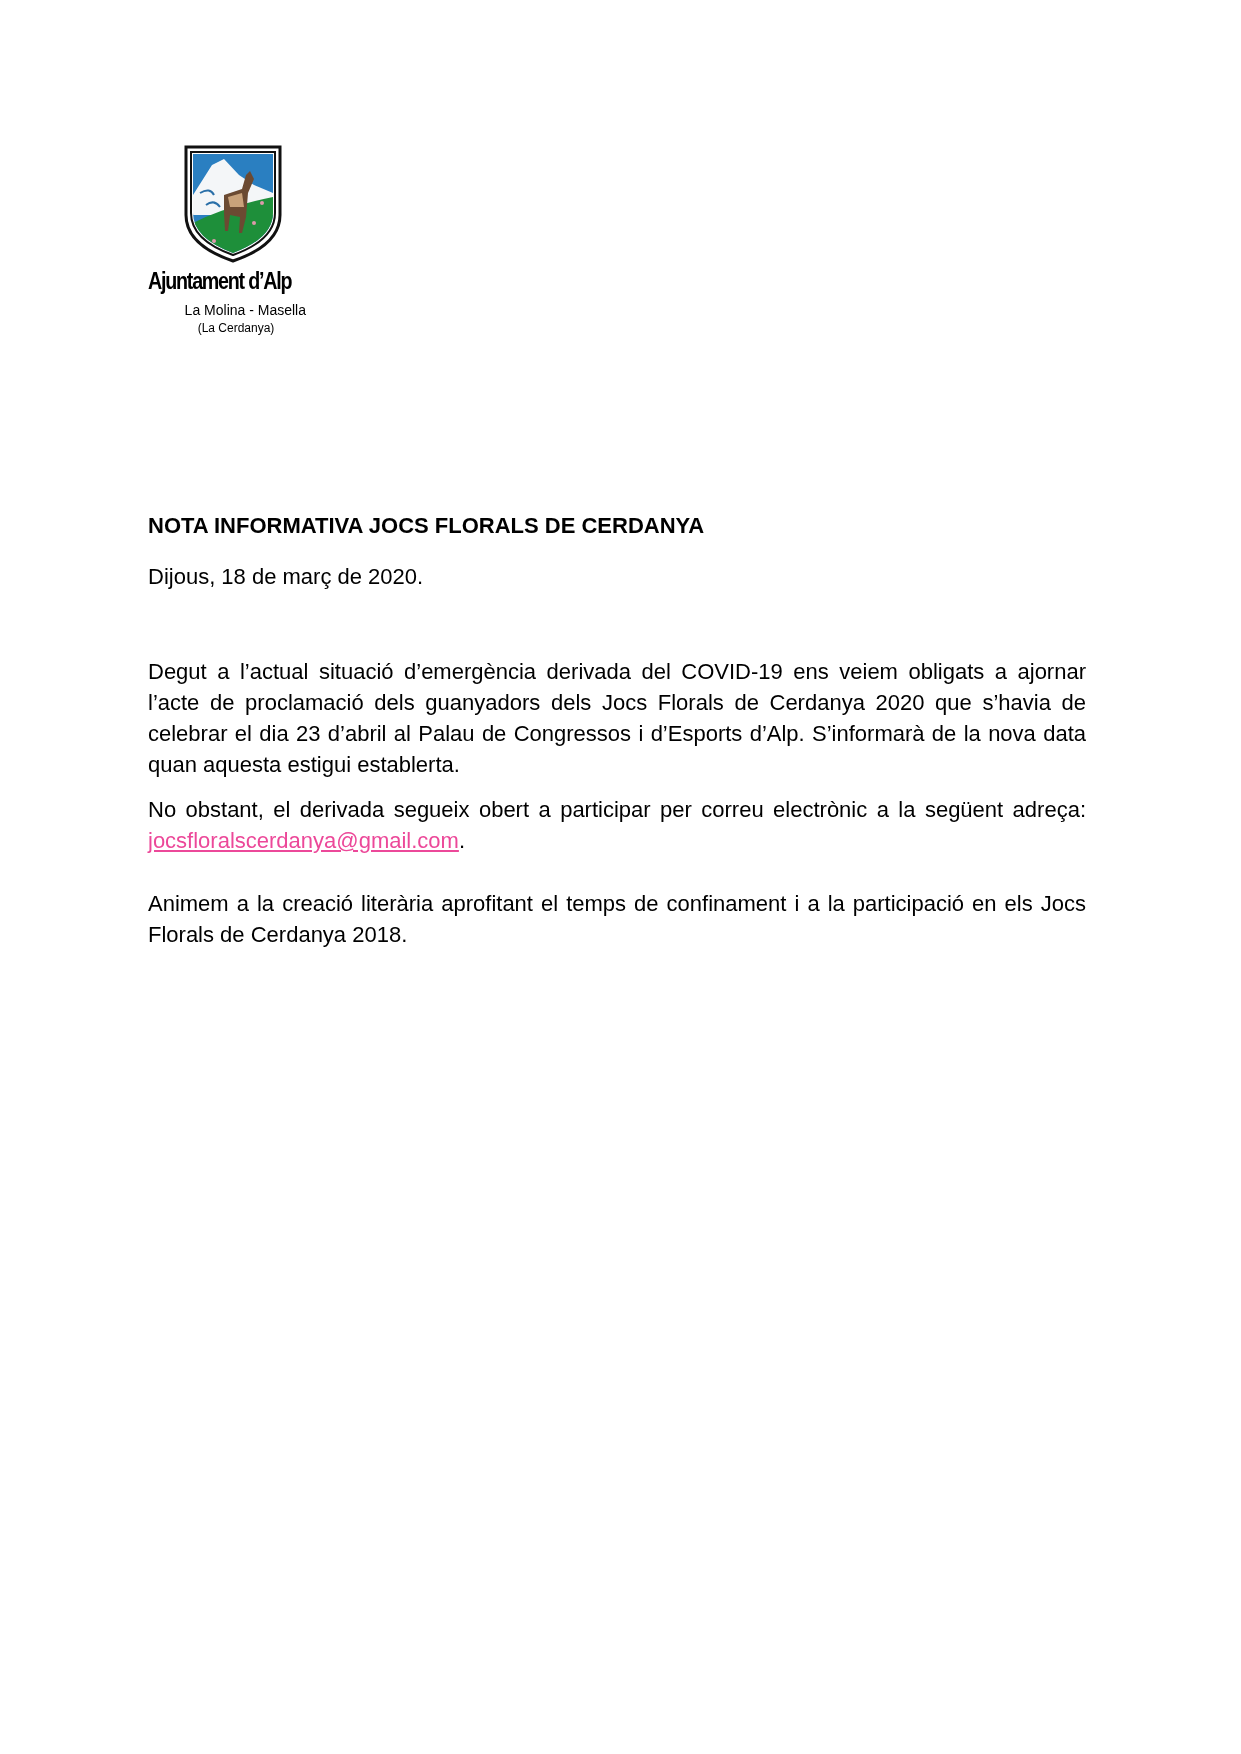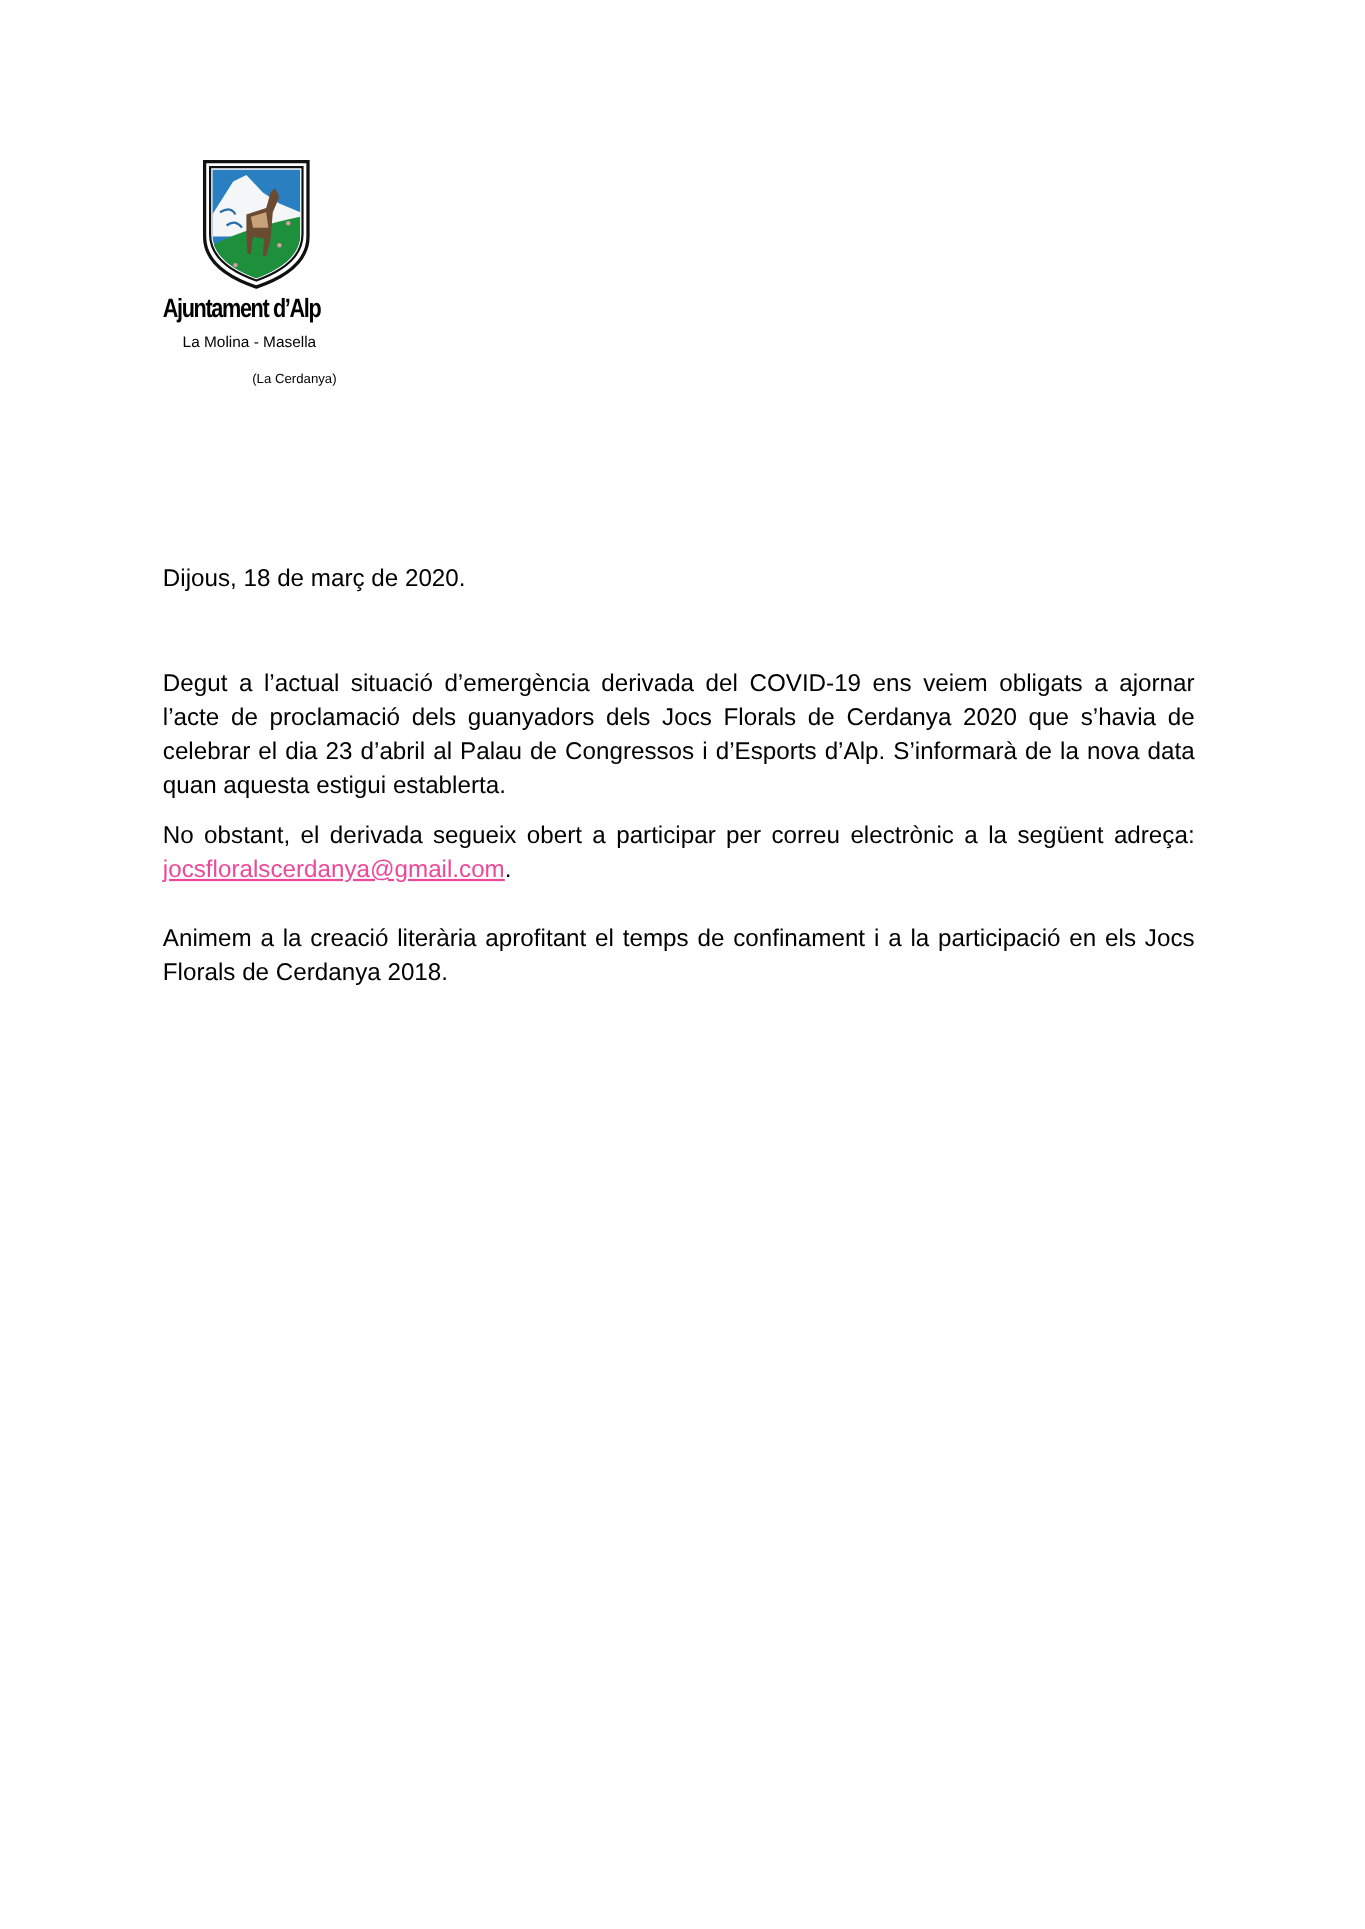--- a/index.html
+++ b/index.html
@@ -4,23 +4,23 @@
   <style>
     html, body { margin: 0; padding: 0; background: #ffffff; }
     body { width: 1241px; height: 1754px; position: relative; overflow: hidden;
            font-family: "Liberation Sans", sans-serif; color: #000; }
     .logo { position: absolute; left: 148px; top: 145px; width: 165px; }
     .shield { position: absolute; left: 36px; top: 0; width: 98px; height: 118px; }
     .logo-name { position: absolute; left: 0; top: 122px; width: 170px; text-align: center;
                  font-family: "Liberation Sans", sans-serif; font-weight: bold; font-size: 24px;
                  letter-spacing: -1.5px; transform: scaleX(0.82); transform-origin: left top;
                  white-space: nowrap; }
-    .logo-sub1 { position: absolute; left: 18px; top: 157px; width: 140px; text-align: left;
+    .logo-sub1 { position: absolute; left: 18px; top: 157px; width: 140px; text-align: right;
                  font-size: 14px; white-space: nowrap; }
-    .logo-sub2 { position: absolute; left: 18px; top: 192px; width: 140px; text-align: right;
+    .logo-sub2 { position: absolute; left: 18px; top: 176px; width: 140px; text-align: center;
                  font-size: 12px; white-space: nowrap; }
     .content { position: absolute; left: 148px; top: 510px; width: 938px; font-size: 22px; line-height: 31px; }
     .title { font-weight: bold; font-size: 22px; margin: 0 0 20px 0; }
     .date { margin: 0 0 64px 0; }
     p.body { margin: 0 0 14px 0; text-align: justify; }
     p.body.gap { margin-bottom: 32px; }
     a.email { color: #ec4899; text-decoration: underline; margin-top: 28px; }
   </style>
 </head>
 <body>
@@ -43,17 +43,18 @@
         <circle cx="70" cy="78" r="2" fill="#d9a"></circle>
         <circle cx="30" cy="96" r="2" fill="#d9a"></circle>
     </g>
   </svg>
   <div class="logo-name">Ajuntament d’Alp</div>
   <div class="logo-sub1">La Molina - Masella</div>
   <div class="logo-sub2">(La Cerdanya)</div>
 </div>
 
 <div class="content">
+  <div class="title">NOTA INFORMATIVA JOCS FLORALS DE CERDANYA</div>
   <div class="date">Dijous, 18 de març de 2020.</div>
   <p class="body">Degut a l’actual situació d’emergència derivada del COVID-19 ens veiem obligats a ajornar l’acte de proclamació dels guanyadors dels Jocs Florals de Cerdanya 2020 que s’havia de  celebrar el dia 23 d’abril al Palau de Congressos i d’Esports d’Alp. S’informarà de la nova data quan aquesta estigui establerta.</p>
   <p class="body gap"><span>No obstant, el derivada segueix obert a participar per correu electrònic a la següent adreça: </span><a class="email" href="mailto:jocsfloralscerdanya@gmail.com">jocsfloralscerdanya@gmail.com</a><span>.</span></p>
   <p class="body">Animem a la creació literària aprofitant el temps de confinament i a  la participació en els Jocs Florals de Cerdanya 2018.</p>
 </div>
 
 </body></html>

